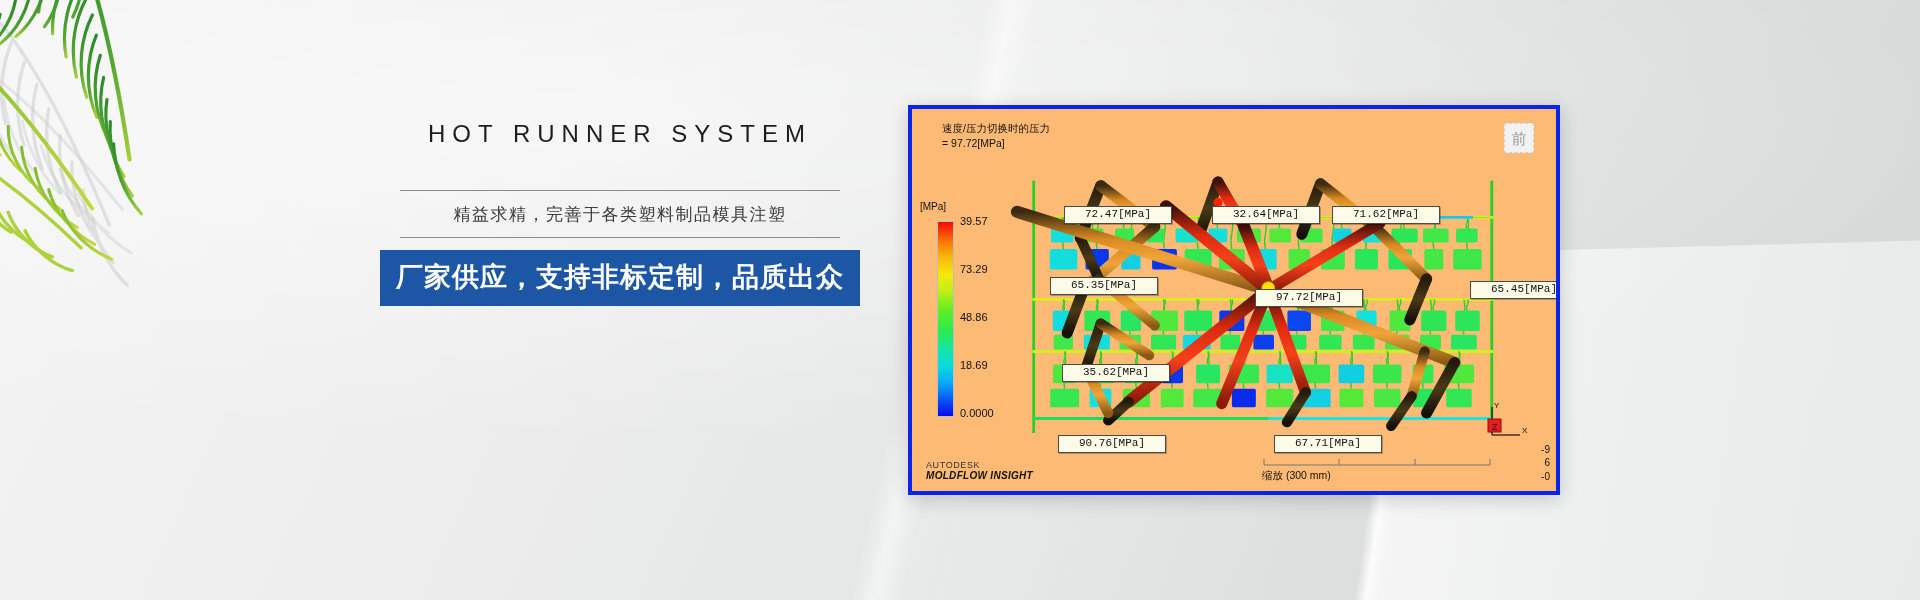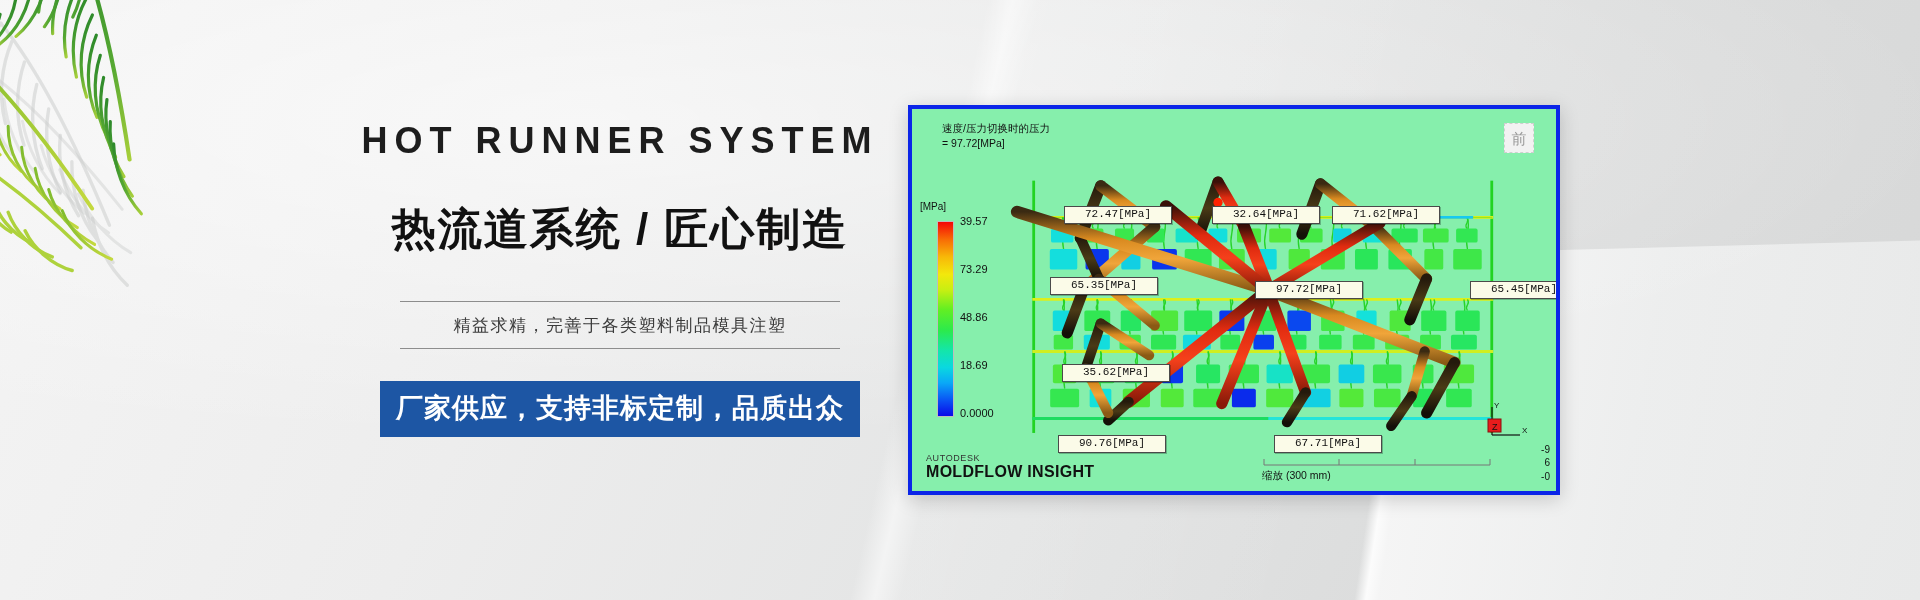--- a/index.html
+++ b/index.html
@@ -36,51 +36,51 @@
   
   #palm { position:absolute; left:-20px; top:-30px; width:320px; height:360px; }
   #palm svg { width:100%; height:100%; display:block; }
 
   
   #text-block {
     position:absolute; left:355px; top:120px; width:530px;
     text-align:center;
   }
   #eyebrow {
-    font-size:36px; font-weight:bold; letter-spacing:7px;
+    font-size:24px; font-weight:normal; letter-spacing:7px;
     color:#1d1d1d; white-space:nowrap;
   }
   #headline {
     margin-top:38px;
     font-size:44px; font-weight:bold; letter-spacing:2px;
     color:#111; white-space:nowrap;
   }
   #rule-top, #rule-bottom {
     height:1px; background:#8d8d8d; margin:0 auto; width:440px;
   }
   #rule-top { margin-top:42px; }
   #rule-bottom { margin-top:0px; }
   #subline {
     font-size:17px; color:#3b3b3b; letter-spacing:1.5px;
     padding:12px 0 11px; white-space:nowrap;
   }
   #blue-banner {
-    margin-top:32px; display:inline-block;
+    margin-top:12px; display:inline-block;
     background:#1d56a4; color:#fff;
     font-size:27px; font-weight:bold; letter-spacing:1px;
     padding:9px 16px 11px; white-space:nowrap;
   }
 
   
   #panel {
     position:absolute; left:908px; top:105px; width:652px; height:390px;
     background:#fff; border:4px solid #0b25e8;
     box-shadow:0 4px 18px rgba(0,0,0,.18);
   }
-  #panel-inner { position:absolute; inset:0; background:#86efac; overflow:hidden; }
+  #panel-inner { position:absolute; inset:0; background:#fdba74; overflow:hidden; }
 
   .mf-title {
     position:absolute; left:30px; top:12px;
     font-size:10.5px; color:#111; line-height:1.45; white-space:pre-line;
   }
   .mf-unit {
     position:absolute; left:8px; top:92px; font-size:10px; color:#111;
   }
   #colorbar {
     position:absolute; left:25px; top:112px; width:17px; height:196px;
@@ -102,21 +102,21 @@
     background:#fbfbe8; border:1px solid #4a4a4a;
     font-family:"Liberation Mono", monospace;
     font-size:11px; color:#111;
     padding:1px 20px 2px; white-space:nowrap;
     box-shadow:1px 1px 0 rgba(0,0,0,.25);
     line-height:1.15;
   }
 
   #brand { position:absolute; left:14px; bottom:10px; }
   #brand .b1 { font-size:9px; letter-spacing:.6px; color:#333; }
-  #brand .b2 { font-size:16px; font-weight:bold; letter-spacing:.3px; color:#111; }
+  #brand .b2 { font-size:10px; font-weight:bold; letter-spacing:.3px; color:#111;font-style:italic; }
 
   #scalebar { position:absolute; left:350px; bottom:26px; width:230px; height:10px; }
   #scalebar svg { width:100%; height:100%; }
   #scale-label {
     position:absolute; left:350px; bottom:8px; width:230px;
     text-align:left; font-size:10.5px; color:#111;
   }
 
   #watermark {
     position:absolute; right:22px; top:14px;
@@ -236,21 +236,20 @@
         <path d="M42,68 C42,90 52,112 70,126"></path>
         <path d="M54,90 C56,110 68,132 86,144"></path>
         <path d="M66,112 C70,132 84,152 102,162"></path>
       </g>
     </g>
   </svg>
 </div>
 
 <div id="text-block">
   <div id="eyebrow">HOT RUNNER SYSTEM</div>
-  <div id="headline">热流道系统 / 匠心制造</div>
   <div id="rule-top"></div>
   <div id="subline">精益求精，完善于各类塑料制品模具注塑</div>
   <div id="rule-bottom"></div>
   <div id="blue-banner">厂家供应，支持非标定制，品质出众</div>
 </div>
 
 <div id="panel">
   <div id="panel-inner">
 
     <div class="mf-title">速度/压力切换时的压力
@@ -503,21 +502,21 @@
         <circle cx="300" cy="128" r="7" fill="#ffe400" stroke="#caa400" stroke-width="1"></circle>
         <circle cx="246" cy="36" r="5" fill="#ff2200"></circle>
       </svg>
     </div>
 
     <div class="callout" style="left:152px; top:97px">72.47[MPa]</div>
     <div class="callout" style="left:300px; top:97px">32.64[MPa]</div>
     <div class="callout" style="left:420px; top:97px">71.62[MPa]</div>
 
     <div class="callout" style="left:138px; top:168px">65.35[MPa]</div>
-    <div class="callout" style="left:343px; top:172px">97.72[MPa]</div>
+    <div class="callout" style="left:343px; top:180px">97.72[MPa]</div>
     <div class="callout" style="left:558px; top:172px">65.45[MPa]</div>
 
     <div class="callout" style="left:150px; top:255px">35.62[MPa]</div>
 
     <div class="callout" style="left:146px; top:326px">90.76[MPa]</div>
     <div class="callout" style="left:362px; top:326px">67.71[MPa]</div>
 
     <div id="brand">
       <div class="b1">AUTODESK</div>
       <div class="b2">MOLDFLOW  INSIGHT</div>

